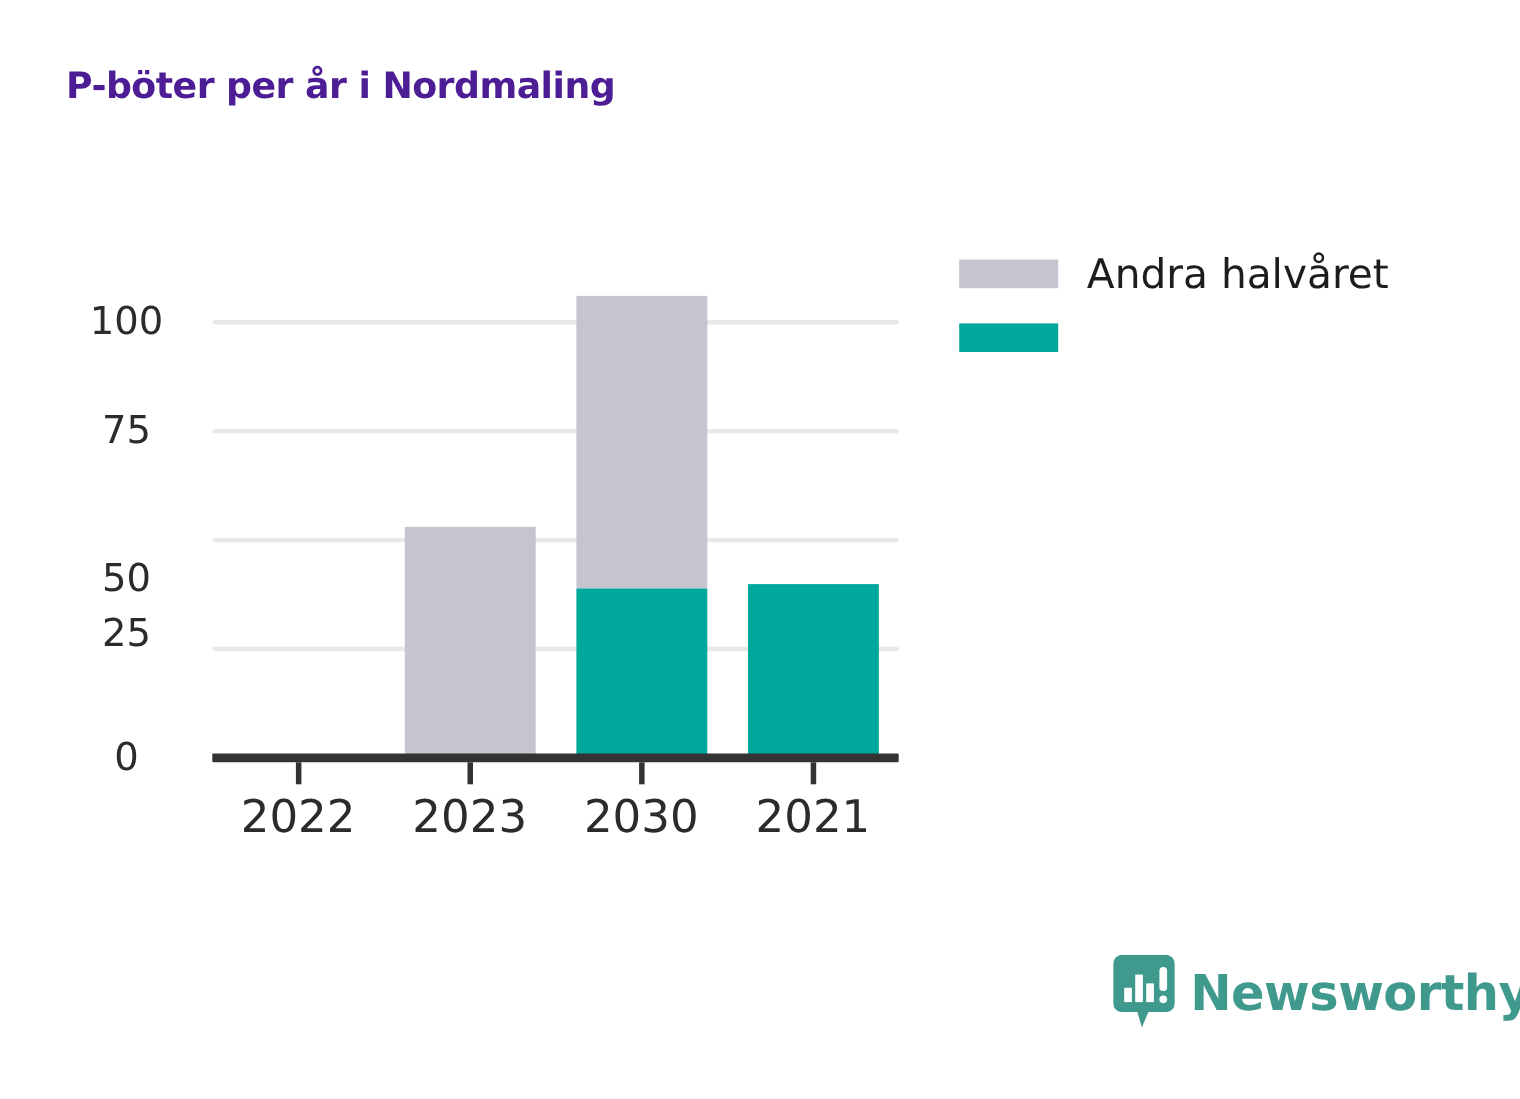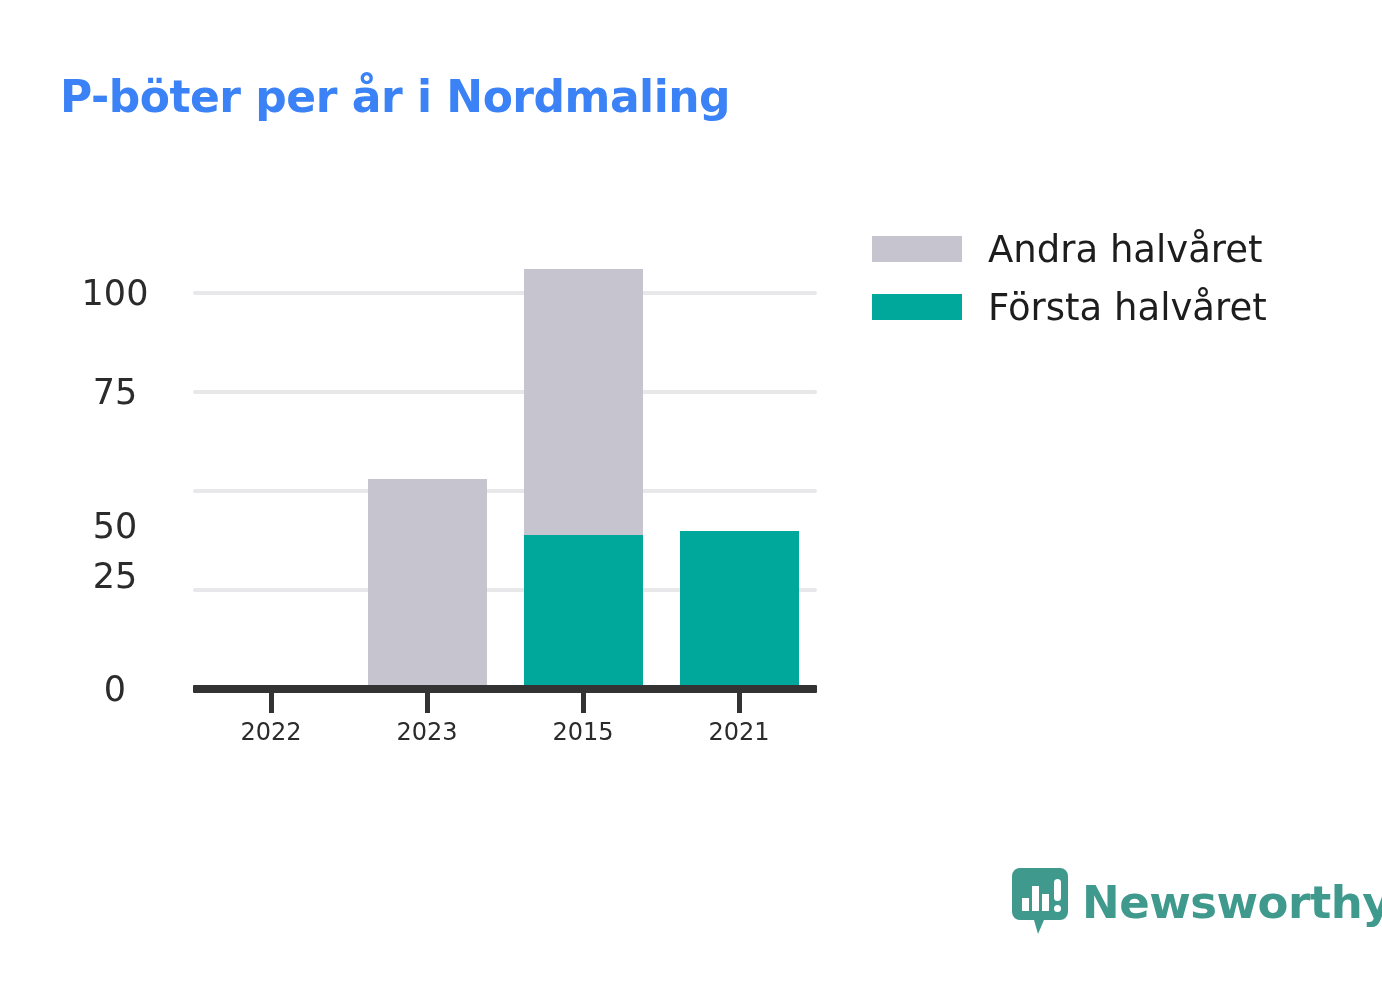--- a/index.html
+++ b/index.html
@@ -12,24 +12,24 @@
     height: 999px;
     font-family: "DejaVu Sans", "Liberation Sans", sans-serif;
     position: relative;
     overflow: hidden;
   }
 
   
   #chart-title {
     position: absolute;
     left: 60px;
-    top: 71px;
-    font-size: 44px;
+    top: 58px;
+    font-size: 33px;
     font-weight: bold;
-    color: #3b82f6;
+    color: #4c1d95;
     letter-spacing: -0.5px;
     white-space: nowrap;
   }
 
   
   #plot-area {
     position: absolute;
     left: 193px;
     top: 293px;      
     width: 624px;
@@ -92,21 +92,21 @@
     width: 5px;
     height: 20px;
     background: #333333;
   }
   .xlabel {
     position: absolute;
     top: 718px;
     width: 160px;
     margin-left: -80px;
     text-align: center;
-    font-size: 24px;
+    font-size: 41px;
     color: #2b2b2b;
     white-space: nowrap;
   }
 
   
   #legend {
     position: absolute;
     left: 872px;
     top: 221px;
   }
@@ -187,33 +187,32 @@
   </div>
 
 <div id="axis-baseline"></div>
 
 <div id="xaxis-wrap">
     <div class="xtickmark" style="left: 269px;"></div>
     <div class="xlabel" style="left: 271px;">2022</div>
     <div class="xtickmark" style="left: 425px;"></div>
     <div class="xlabel" style="left: 427px;">2023</div>
     <div class="xtickmark" style="left: 581px;"></div>
-    <div class="xlabel" style="left: 583px;">2015</div>
+    <div class="xlabel" style="left: 583px;">2030</div>
     <div class="xtickmark" style="left: 737px;"></div>
     <div class="xlabel" style="left: 739px;">2021</div>
   </div>
 
 <div id="legend">
     <div class="legend-row">
       <div class="legend-swatch" style="background: rgb(198, 197, 207);"></div>
       <div class="legend-label">Andra halvåret</div>
     </div>
     <div class="legend-row">
       <div class="legend-swatch" style="background: rgb(0, 167, 155);"></div>
-      <div class="legend-label">Första halvåret</div>
     </div>
   </div>
 
 <div id="logo">
   <svg id="logo-mark" viewBox="0 0 56 68" xmlns="http://www.w3.org/2000/svg">
     <path d="M8,0 H48 a8,8 0 0 1 8,8 V44 a8,8 0 0 1 -8,8 H32 L26,66 L22,52 H8 a8,8 0 0 1 -8,-8 V8 a8,8 0 0 1 8,-8 Z" fill="#3f9a8d"></path>
     <rect x="10" y="30" width="7" height="13" fill="#ffffff"></rect>
     <rect x="20" y="18" width="7" height="25" fill="#ffffff"></rect>
     <rect x="30" y="26" width="7" height="17" fill="#ffffff"></rect>
     <rect x="42" y="11" width="7" height="22" rx="3.5" fill="#ffffff"></rect>

